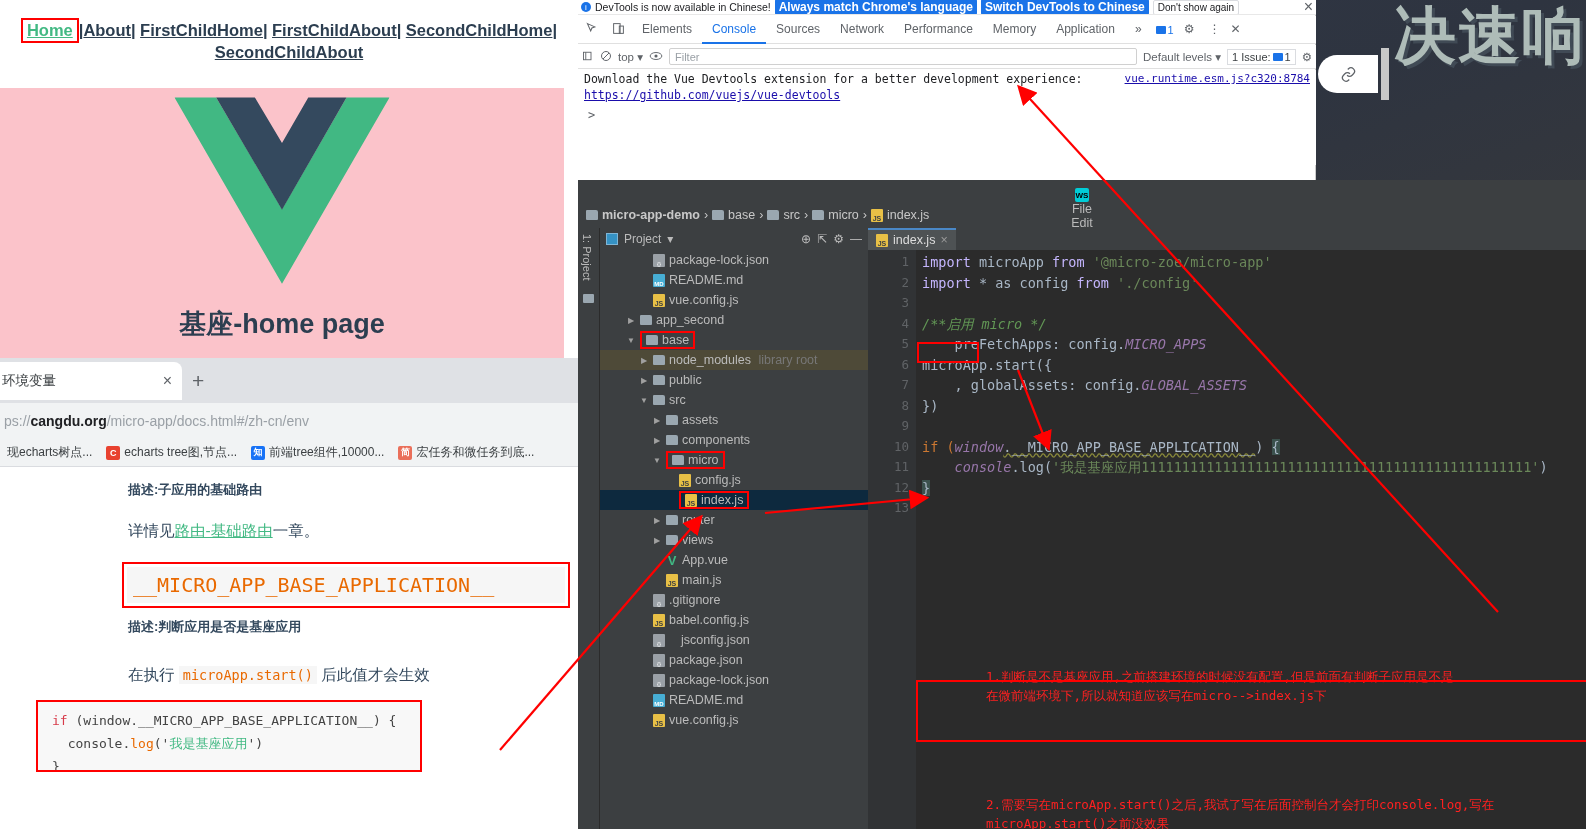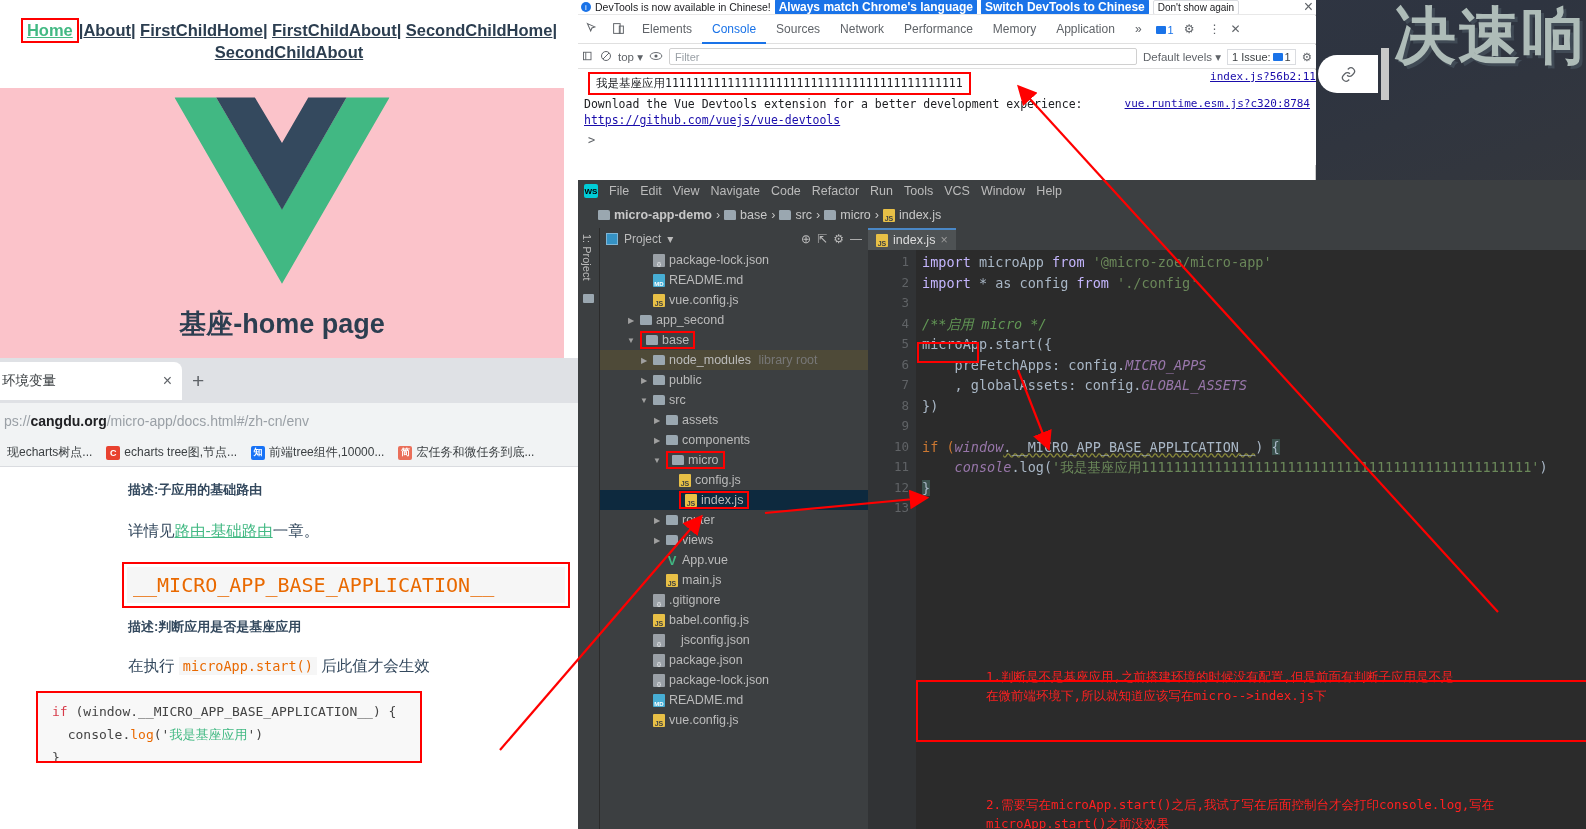--- a/index.html
+++ b/index.html
@@ -169,31 +169,31 @@
   .blue-link{ color:#1a0dab; text-decoration:underline; }
   #prompt-caret{ color:#5f6368; padding:4px 10px; font-size:12px; }
 
   
   #ide{
     left:578px; top:180px; width:1008px; height:649px; background:#3c3f41;
     color:#bbbbbb; font-size:12.5px;
   }
   #ide-menu{
     left:0; top:0; width:1008px; height:22px; display:flex; align-items:center;
-    gap:11px; padding:8px 6px; background:#3c3f41; font-size:12.5px; white-space:nowrap;
+    padding:8px 6px; background:#3c3f41; font-size:12.5px; white-space:nowrap;flex-direction:column;
   }
   #ws-logo{
     width:14px;height:14px;background:#00cdd7;color:#000;font-size:8px;font-weight:bold;
     display:flex;align-items:center;justify-content:center;border-radius:2px;flex:0 0 auto;
   }
   #ide-menu .mi{ color:#bbbbbb; }
   #ide-title{ color:#9a9a9a; font-size:12px; margin-left:6px; overflow:hidden; }
   #ide-crumbs{
     left:0; top:22px; width:945px; height:26px; display:flex; align-items:center;
-    gap:4px; padding:0 20px; font-size:12.5px; color:#c8c8c8;
+    gap:4px; padding:0 8px; font-size:12.5px; color:#c8c8c8;
   }
   .crumb{ display:flex; align-items:center; gap:4px; }
   .folder-ico{
     width:12px;height:10px;background:#9aa7b0;border-radius:1px 2px 1px 1px; display:inline-block;
   }
   .js-ico{
     width:12px;height:13px;background:#e8c046;color:#3c3f41;font-size:7px;font-weight:bold;
     display:flex;align-items:end;justify-content:center;border-radius:1px;
   }
   .md-ico{
@@ -334,21 +334,21 @@
   <div class="abs" id="doccontent">
     <div style="padding:14px 0 0 128px">
       <div class="doc-h">描述:子应用的基础路由</div>
       <div class="doc-p" style="margin-top:22px"><span>详情见</span><a href="#">路由-基础路由</a><span>一章。</span></div>
     </div>
     <div id="varchip-wrap" style="margin-left:122px; margin-right:8px">
       <div id="varchip">__MICRO_APP_BASE_APPLICATION__</div>
     </div>
     <div style="padding:10px 0 0 128px">
       <div class="doc-h">描述:判断应用是否是基座应用</div>
-      <div class="doc-p" style="margin-top:20px"><span>在执行 </span><span class="inline-code">microApp.start()</span><span> 后此值才会生效</span></div>
+      <div class="doc-p" style="margin-top:29px"><span>在执行 </span><span class="inline-code">microApp.start()</span><span> 后此值才会生效</span></div>
     </div>
     <div id="codeblock-wrap">
       <div id="codeblock"><span class="kw-if">if</span><span> (window.__MICRO_APP_BASE_APPLICATION__) {</span>
 <span>  console.</span><span class="fn-log">log</span><span>('</span><span class="str-zh">我是基座应用</span><span>')</span>
 <span>}</span></div>
     </div>
   </div>
 </div>
 
 <div class="abs" id="devtools">
@@ -415,27 +415,20 @@
     <span><span>Default levels</span> ▾</span>
     <span class="dt-badge" style="border:1px solid #dadce0;padding:1px 4px;color:#3c4043">
         <span>1 Issue:</span>
         <span class="msgicon"></span>
         <span>1</span>
       </span>
     <span>⚙</span>
   </div>
 
   <div class="abs" id="dt-console">
-    <div class="crow" style="padding:0">
-      <div id="log1box">
-        <span style="color:#202124">我是基座应用</span><span style="color:#202124">1111111111111111111111111111111111111111111</span>
-      </div>
-      <div style="flex:1"></div>
-      <span class="csrc">index.js?56b2:11</span>
-    </div>
     <div class="crow">
       <span class="ctext">Download the Vue Devtools extension for a better development experience:</span>
       <span class="csrc">vue.runtime.esm.js?c320:8784</span>
     </div>
     <div class="crow" style="padding-top:0">
       <span class="blue-link">https://github.com/vuejs/vue-devtools</span>
     </div>
     <div id="prompt-caret">&gt;</div>
   </div>
 </div>
@@ -694,22 +687,22 @@
       <div>11</div>
       <div>12</div>
       <div>13</div>
     </div>
 
     <div class="abs" id="ed-code">
       <div class="ln"><span class="t-kw">import</span><span class="t-id"> microApp </span><span class="t-kw">from</span><span class="t-str"> '@micro-zoe/micro-app'</span></div>
       <div class="ln"><span class="t-kw">import</span><span class="t-id"> * as config </span><span class="t-kw">from</span><span class="t-str"> './config'</span></div>
       <div class="ln">&nbsp;</div>
       <div class="ln"><span class="t-cmt">/**启用 micro */</span></div>
+      <div class="ln"><span class="t-id">    preFetchApps: config.</span><span class="t-fld">MICRO_APPS</span></div>
       <div class="ln" style="position:relative"><span class="t-id">microApp.</span><span class="t-id">start(</span><span class="t-brace">{</span></div>
-      <div class="ln"><span class="t-id">    preFetchApps: config.</span><span class="t-fld">MICRO_APPS</span></div>
       <div class="ln"><span class="t-id">    , globalAssets: config.</span><span class="t-fld">GLOBAL_ASSETS</span></div>
       <div class="ln"><span class="t-id">})</span></div>
       <div class="ln">&nbsp;</div>
       <div class="ln"><span class="t-kw" style="color:#cc7832">if (</span><span class="t-var">window</span><span class="t-id underline-wave">.__MICRO_APP_BASE_APPLICATION__</span><span class="t-id">) </span><span style="color:#a9b7c6;background:#3b514d">{</span></div>
       <div class="ln"><span class="t-var">    console</span><span class="t-id">.log(</span><span class="t-str">'我是基座应用111111111111111111111111111111111111111111111111'</span><span class="t-id">)</span></div>
       <div class="ln"><span style="color:#a9b7c6;background:#3b514d">}</span></div>
       <div class="ln">&nbsp;</div>
 
       <div class="abs" id="start-redbox"></div>
 

